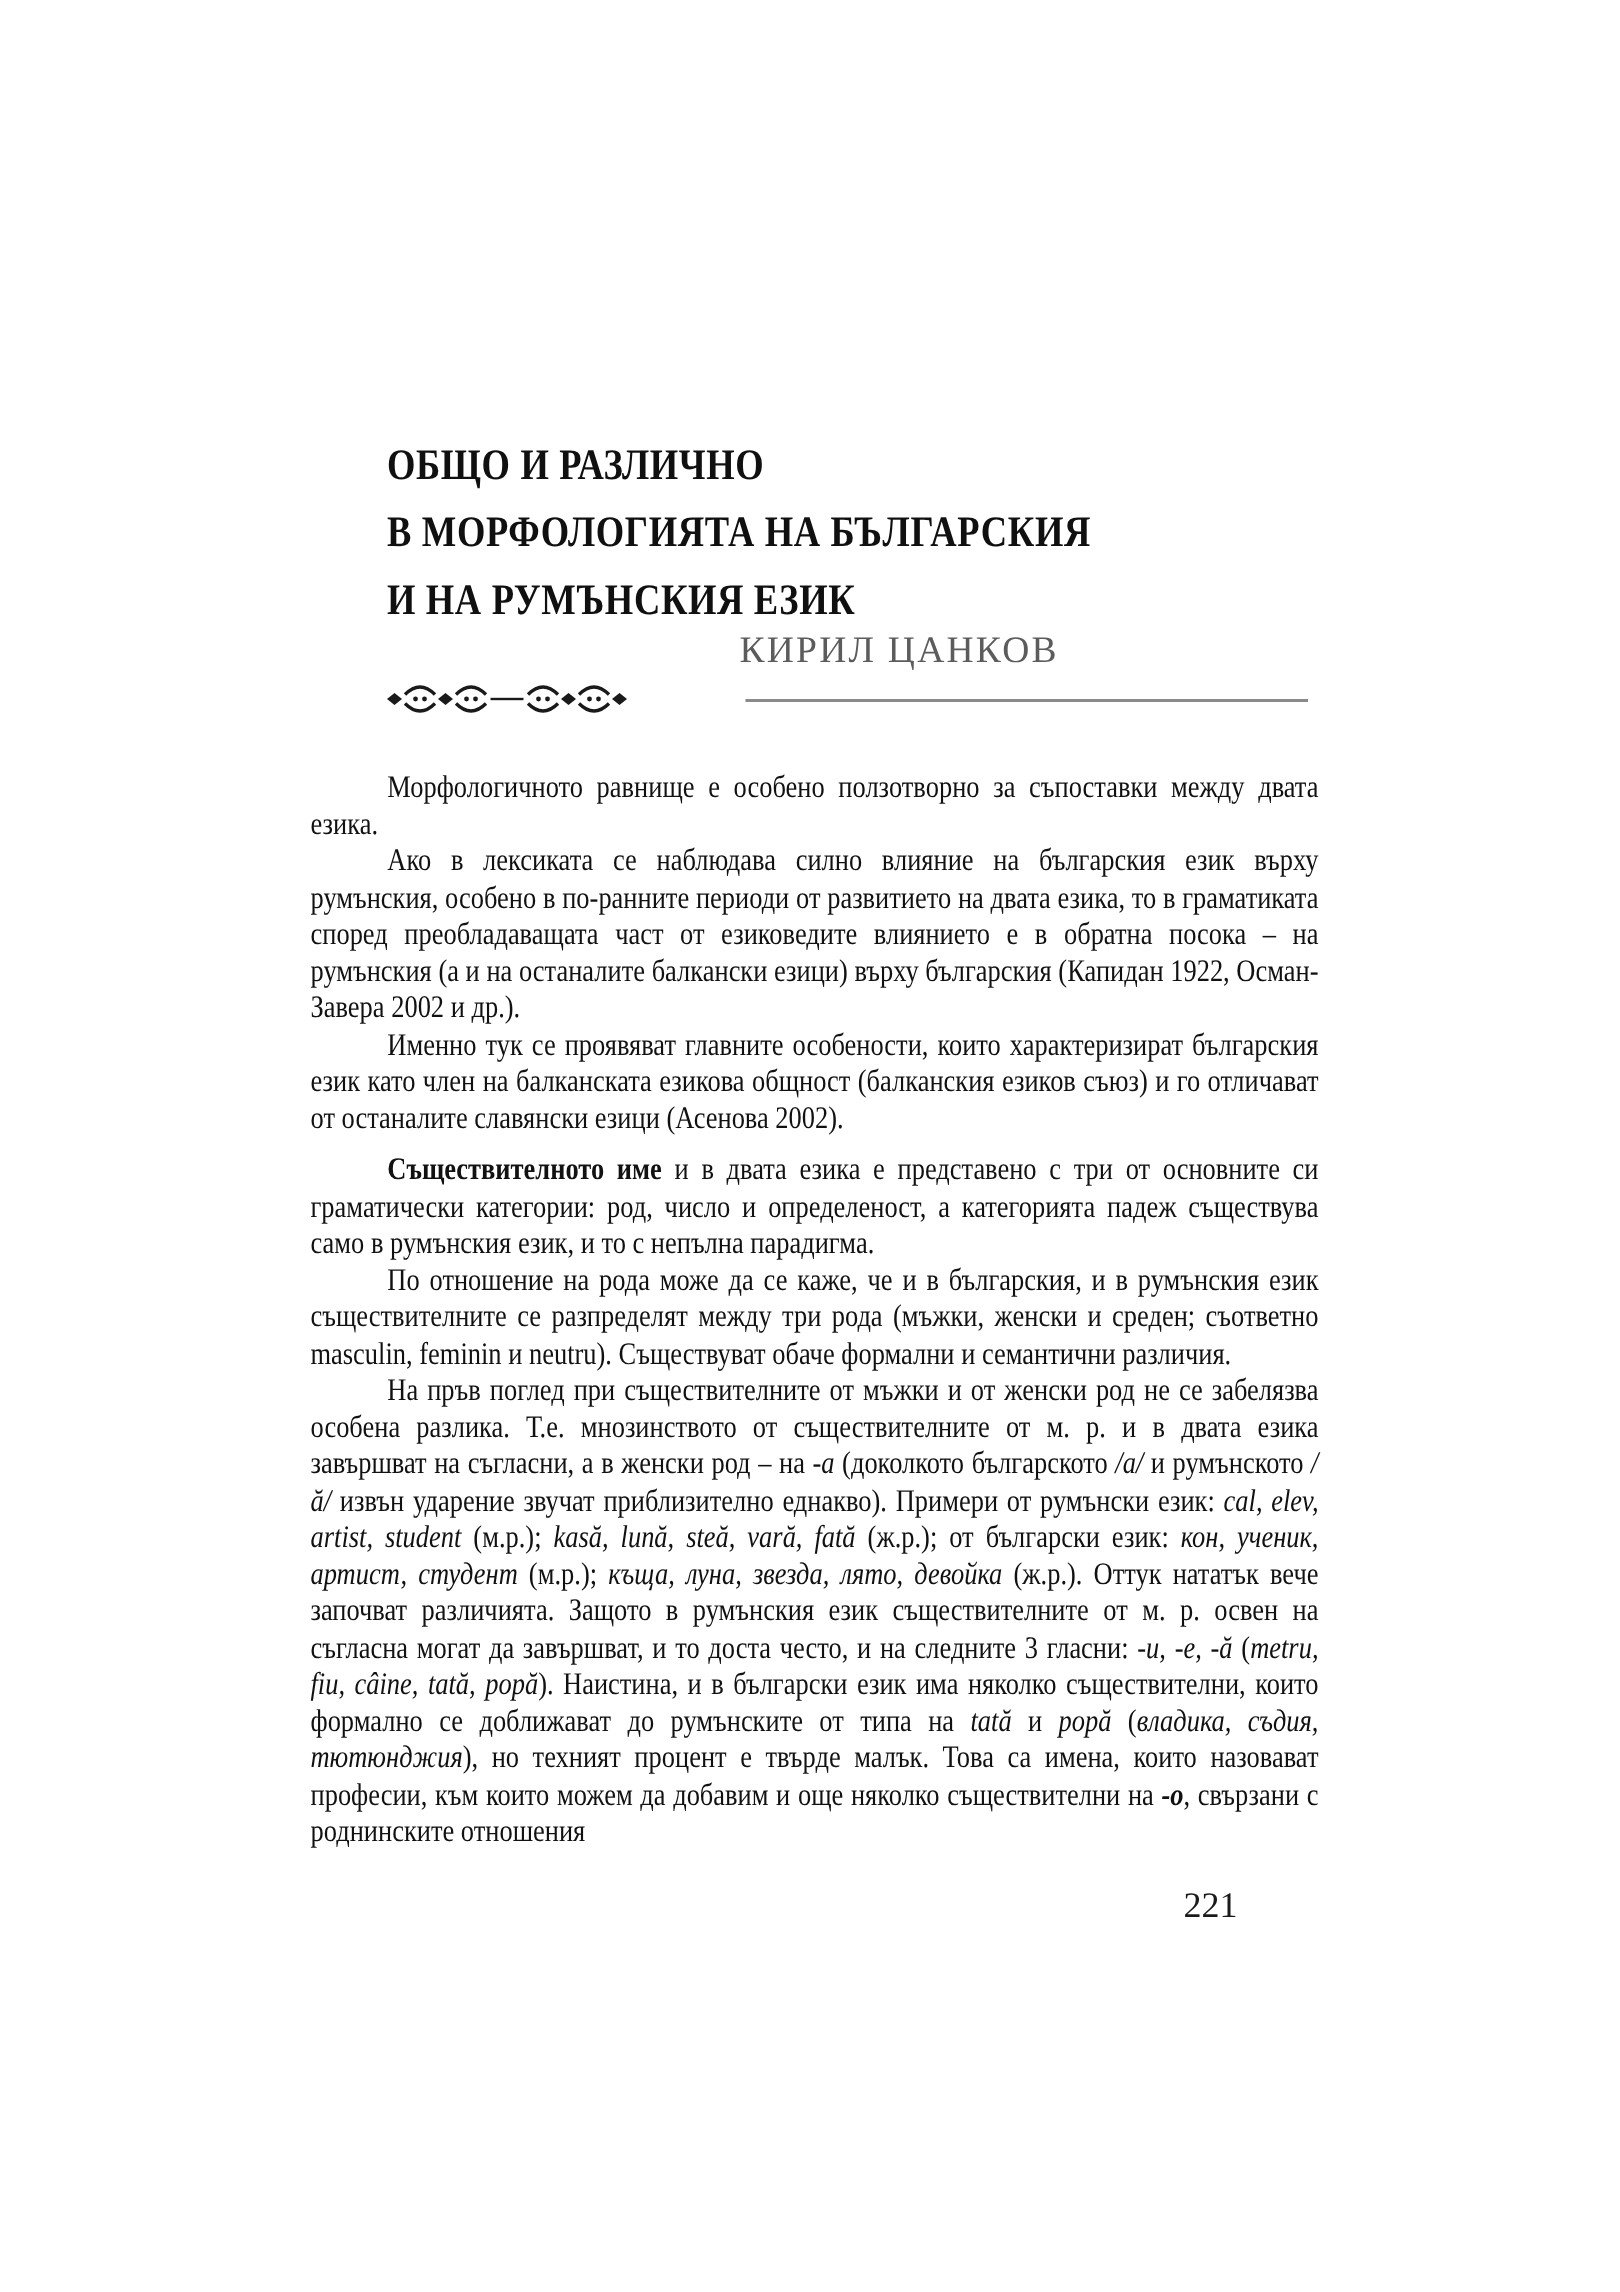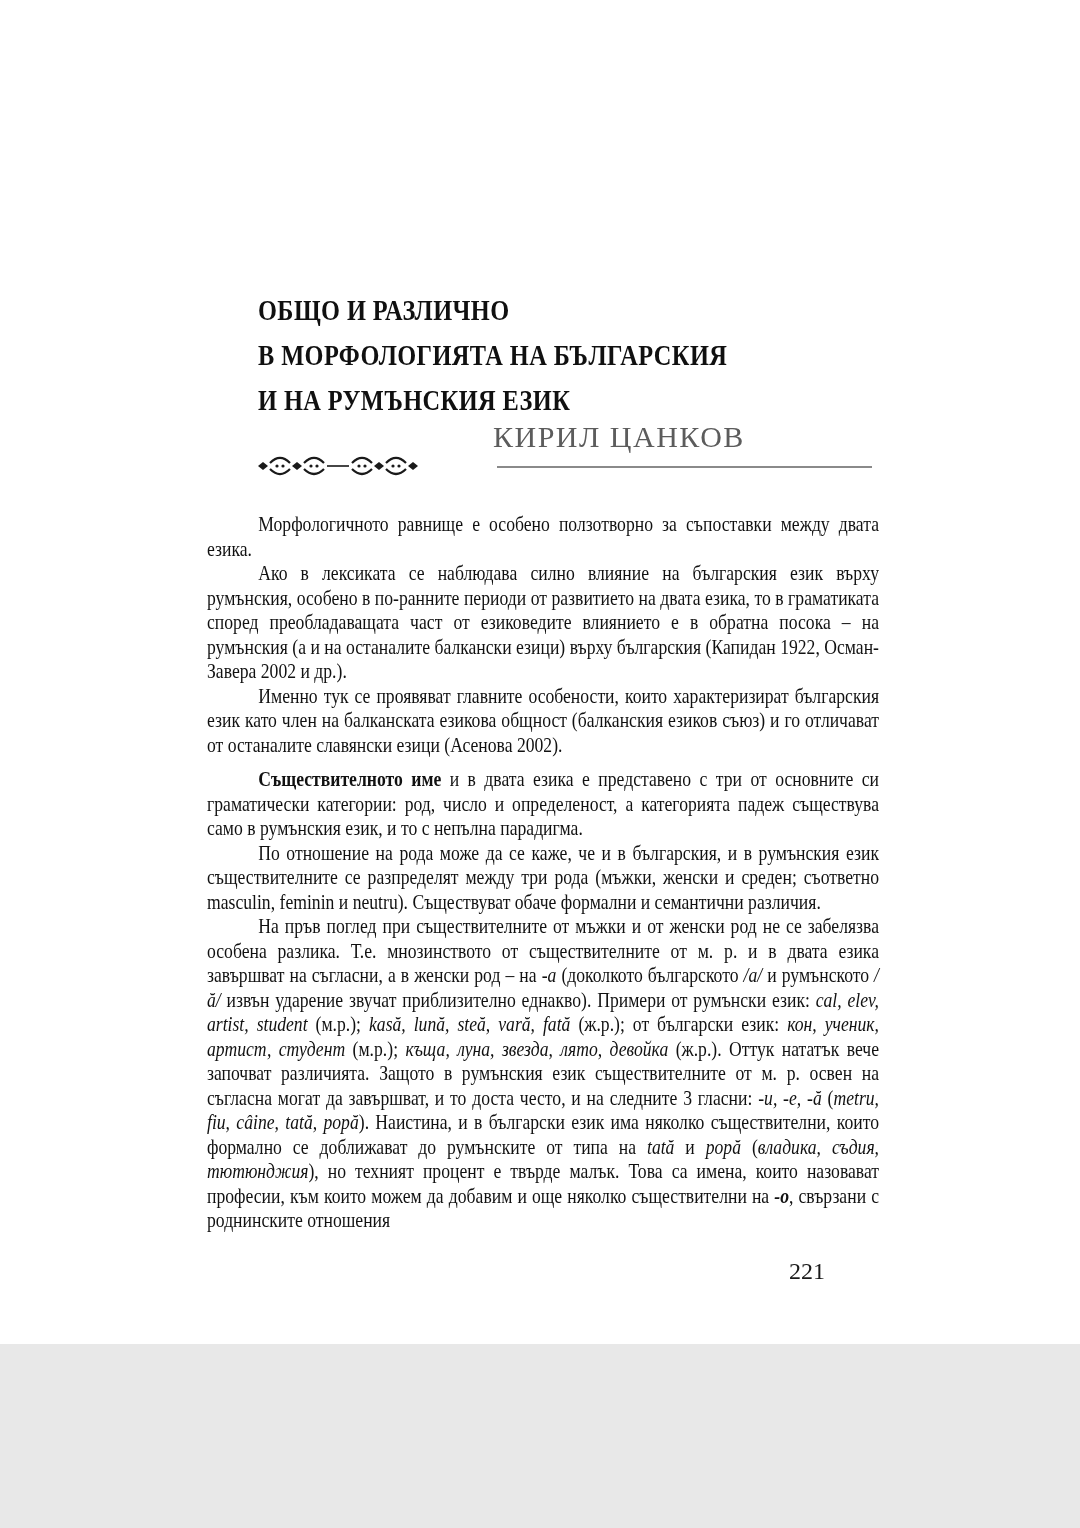--- a/index.html
+++ b/index.html
@@ -3,21 +3,21 @@
 <meta charset="utf-8">
 <style>
   html, body {
     margin: 0;
     padding: 0;
     background: #e8e8e8;
   }
   .page {
     position: relative;
     width: 1080px;
-    height: 1344px;
+    height: 1528px;
     margin: 0 auto;
     background: #ffffff;
     overflow: hidden;
     font-family: "Liberation Serif", "DejaVu Serif", serif;
     color: #141414;
   }
 
   
   .doc-title {
     position: absolute;
@@ -32,21 +32,21 @@
     transform: scaleX(0.84);
     transform-origin: left top;
     white-space: nowrap;
   }
   .doc-title .title-line { display: block; }
 
   .author {
     position: absolute;
     left: 493px;
     top: 420px;
-    font-size: 30px;
+    font-size: 25px;
     letter-spacing: 1.5px;
     color: #5c5c5c;
     white-space: nowrap;
     font-family: Liberation Serif, serif;
   }
 
   .ornament {
     position: absolute;
     left: 258px;
     top: 452px;

